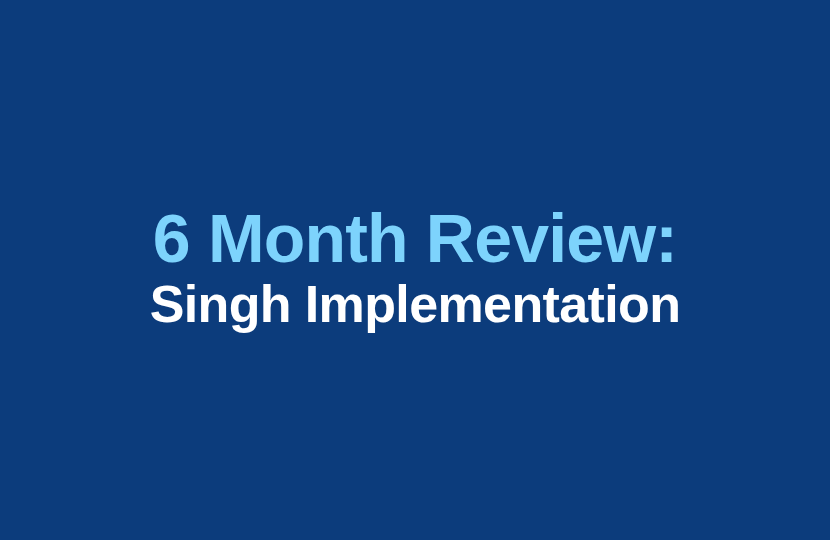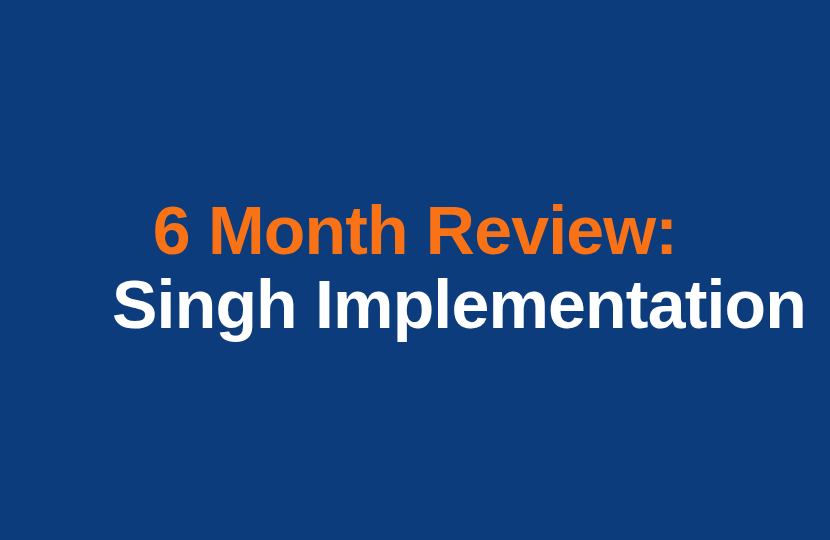--- a/index.html
+++ b/index.html
@@ -51,30 +51,29 @@
   
   .title-line--accent {
     color: #fbbe2c;
     font-size: 68px;
     margin-bottom: 6px;
   }
 
   
   .title-line--main {
     color: #ffffff;
-    font-size: 68px;
-    text-align: right;
+    font-size: 52px;
   }
 </style>
 </head>
 <body>
 
 <div class="slide" style="background: rgb(12, 60, 124);">
 
   <div class="title-block">
 
-    <span class="title-line title-line--accent" style="color: #f97316;">6 Month Review:</span>
+    <span class="title-line title-line--accent" style="color: #7dd3fc;">6 Month Review:</span>
 
     <span class="title-line title-line--main" style="color: rgb(255, 255, 255);">Singh Implementation</span>
 
   </div>
 
 </div>
 
 </body></html>

